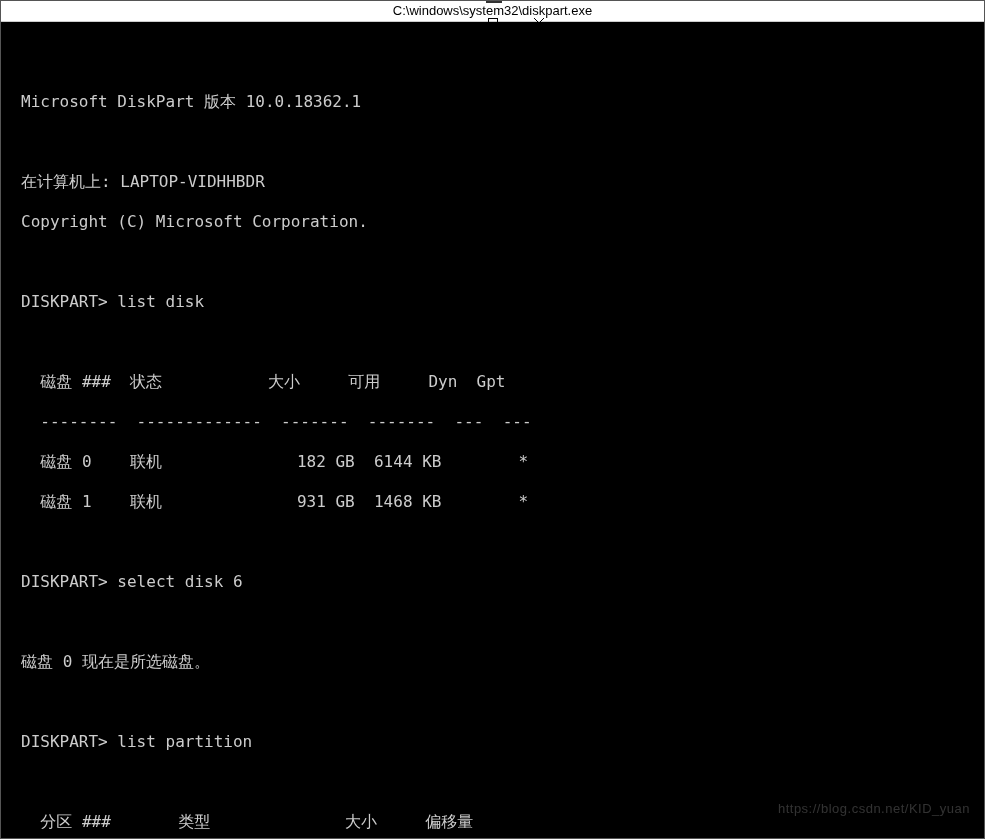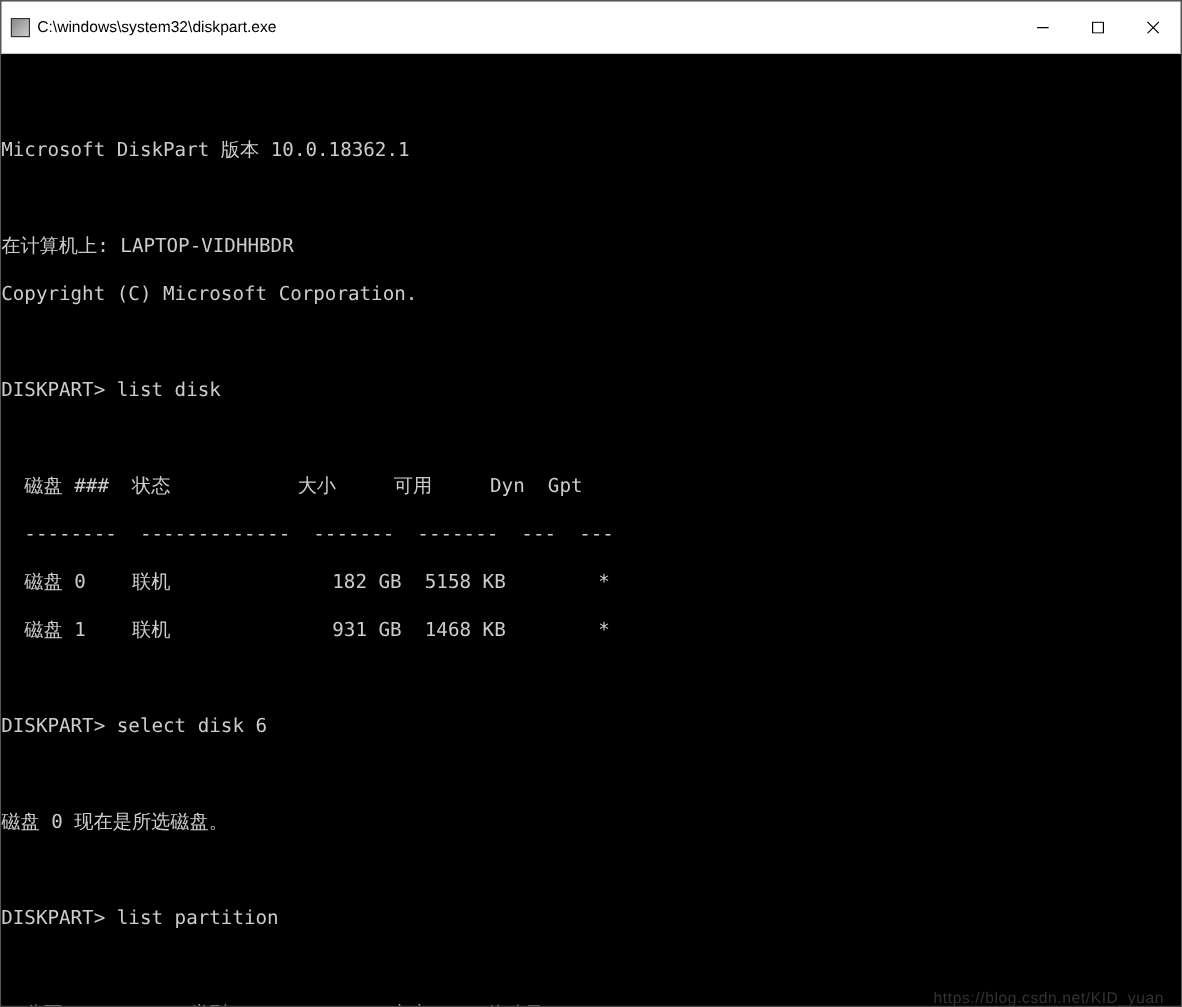--- a/index.html
+++ b/index.html
@@ -7,25 +7,26 @@
     width: 985px;
     height: 839px;
     background: #000;
     font-family: "NSimSun", "SimSun", "Consolas", monospace;
     font-size: 16px;
     overflow: hidden;
     position: relative;
     border: 1px solid #555;
   }
   .titlebar {
-    height: 44px;
+    height: 21px;
     background: #fff;
     display: flex;
     align-items: center;
     border-bottom: 1px solid #ccc;
+    flex-direction: column;
   }
   .titlebar-icon {
     width: 16px;
     height: 16px;
     margin-left: 8px;
     margin-right: 6px;
     border: 1px solid #333;
     background: linear-gradient(135deg, #888 0%, #ccc 100%);
   }
   .titlebar-text {
@@ -52,20 +53,21 @@
   .terminal {
     background: #000;
     color: #ccc;
     padding: 10px 0 0 0;
     font-family: "NSimSun", "SimSun", "Consolas", monospace;
     font-size: 16px;
     line-height: 20px;
     white-space: pre;
     height: calc(100% - 32px);
     position: relative;
+    margin-left: 20px;
   }
   .line { white-space: pre; }
   .watermark {
     position: absolute;
     right: 14px;
     bottom: 8px;
     color: rgba(200,200,200,0.25);
     font-family: sans-serif;
     font-size: 13px;
     letter-spacing: 0.5px;
@@ -102,21 +104,21 @@
 <div class="line"> </div>
 <div class="line">Microsoft DiskPart 版本 10.0.18362.1</div>
 <div class="line"> </div>
 <div class="line">在计算机上: LAPTOP-VIDHHBDR</div>
 <div class="line">Copyright (C) Microsoft Corporation.</div>
 <div class="line"> </div>
 <div class="line"><span>DISKPART&gt;</span> <span>list disk</span></div>
 <div class="line"> </div>
 <div class="line">  <span>磁盘 ###</span>  <span>状态</span>           <span>大小</span>     <span>可用</span>     <span>Dyn</span>  <span>Gpt</span></div>
 <div class="line">  --------  -------------  -------  -------  ---  ---</div>
-<div class="line">  <span>磁盘 0</span>    <span>联机</span>              <span>182 GB</span>  <span>5158 KB</span>        <span>*</span></div>
+<div class="line">  <span>磁盘 0</span>    <span>联机</span>              <span>182 GB</span>  <span>6144 KB</span>        <span>*</span></div>
 <div class="line">  <span>磁盘 1</span>    <span>联机</span>              <span>931 GB</span>  <span>1468 KB</span>        <span>*</span></div>
 <div class="line"> </div>
 <div class="line"><span>DISKPART&gt;</span> <span>select disk 6</span></div>
 <div class="line"> </div>
 <div class="line">磁盘 0 现在是所选磁盘。</div>
 <div class="line"> </div>
 <div class="line"><span>DISKPART&gt;</span> <span>list partition</span></div>
 <div class="line"> </div>
 <div class="line">  <span>分区 ###</span>       <span>类型</span>              <span>大小</span>     <span>偏移量</span></div>
 

